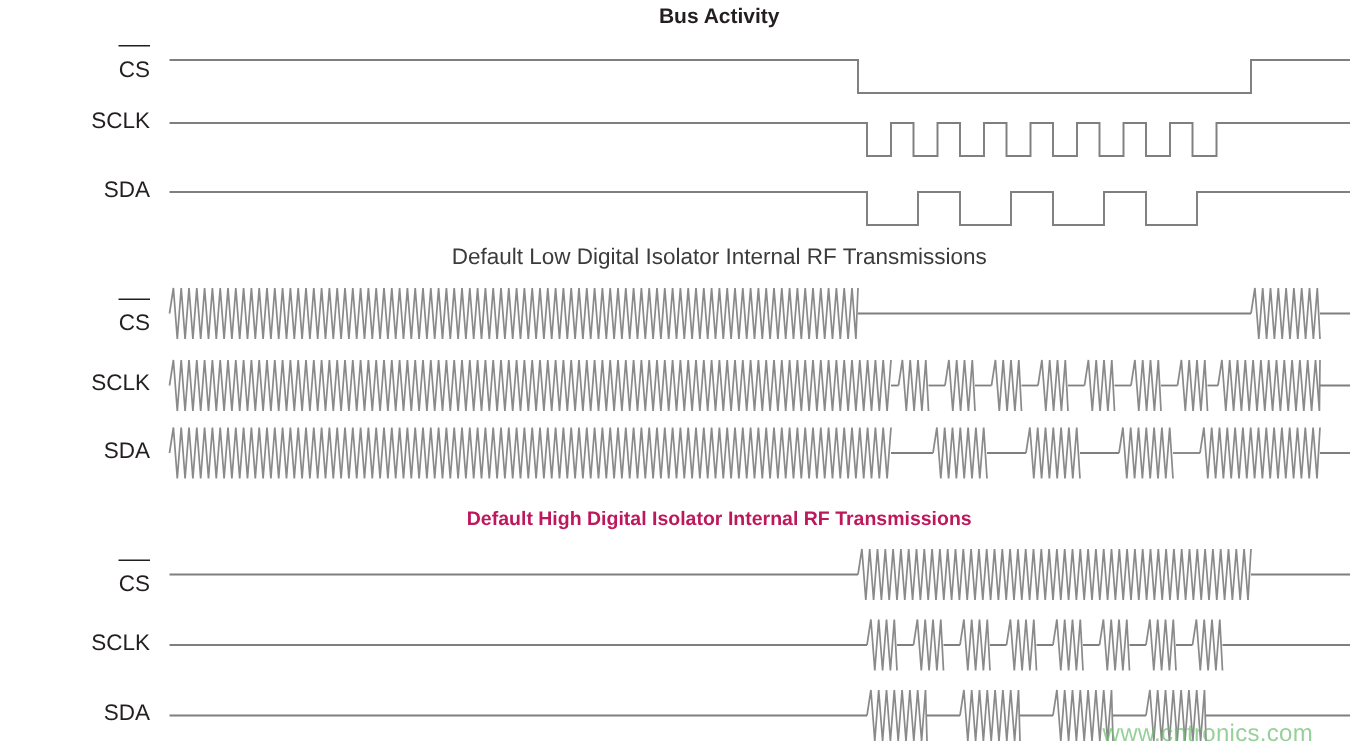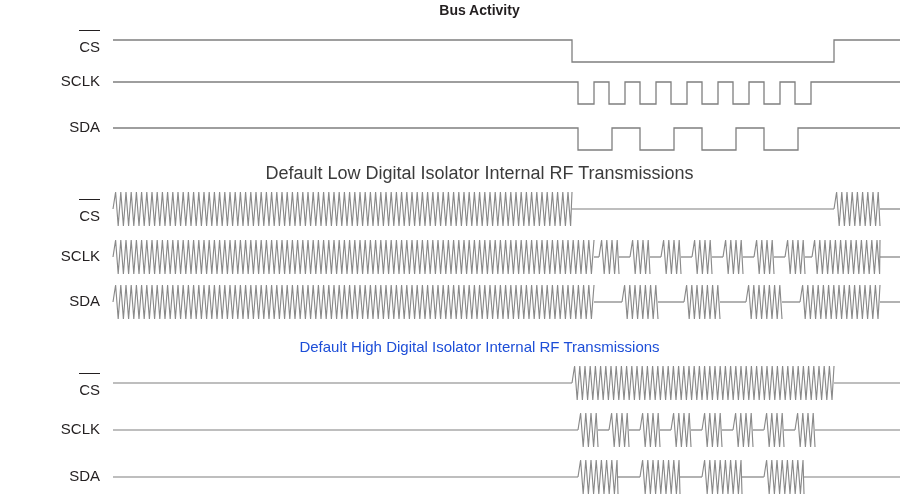--- a/index.html
+++ b/index.html
@@ -12,26 +12,26 @@
   .title{
     position:absolute;text-align:center;color:#231f20;
     white-space:nowrap;
     margin-left:48px;
   }
   #title-bus{
     left:0;right:0;top:2px;font-size:14px;font-weight:bold;
     letter-spacing:0px;
   }
   #title-low{
-    left:0;right:0;top:163px;font-size:18px;font-weight:normal;
+    left:0;right:0;top:163px;font-size:15px;font-weight:normal;
     color:#3b3b3b;
   }
   #title-high{
-    left:0;right:0;top:338px;font-size:15px;font-weight:normal;
-    color:#1d4ed8;
+    left:0;right:0;top:338px;font-size:13px;font-weight:bold;
+    color:#be185d;
   }
   .rowlabel{
     position:absolute;text-align:right;width:100px;
     font-size:15px;color:#231f20;white-space:nowrap;
   }
   .rowlabel .ovl{
     border-top:1.6px solid #231f20;display:inline-block;
     line-height:1.05;padding-top:8px;
   }
   #wave{position:absolute;left:0;top:0;}
@@ -137,13 +137,14 @@
       <div class="rowlabel" style="left: 0px; top: 72px;"><span>SCLK</span></div>
       <div class="rowlabel" style="left: 0px; top: 118px;"><span>SDA</span></div>
       <div class="rowlabel" style="left: 0px; top: 199px;"><span class="ovl">CS</span></div>
       <div class="rowlabel" style="left: 0px; top: 247px;"><span>SCLK</span></div>
       <div class="rowlabel" style="left: 0px; top: 292px;"><span>SDA</span></div>
       <div class="rowlabel" style="left: 0px; top: 373px;"><span class="ovl">CS</span></div>
       <div class="rowlabel" style="left: 0px; top: 420px;"><span>SCLK</span></div>
       <div class="rowlabel" style="left: 0px; top: 467px;"><span>SDA</span></div>
     </div>
 
+  <div id="watermark">www.cntronics.com</div>
 </div>
 
 </body></html>

